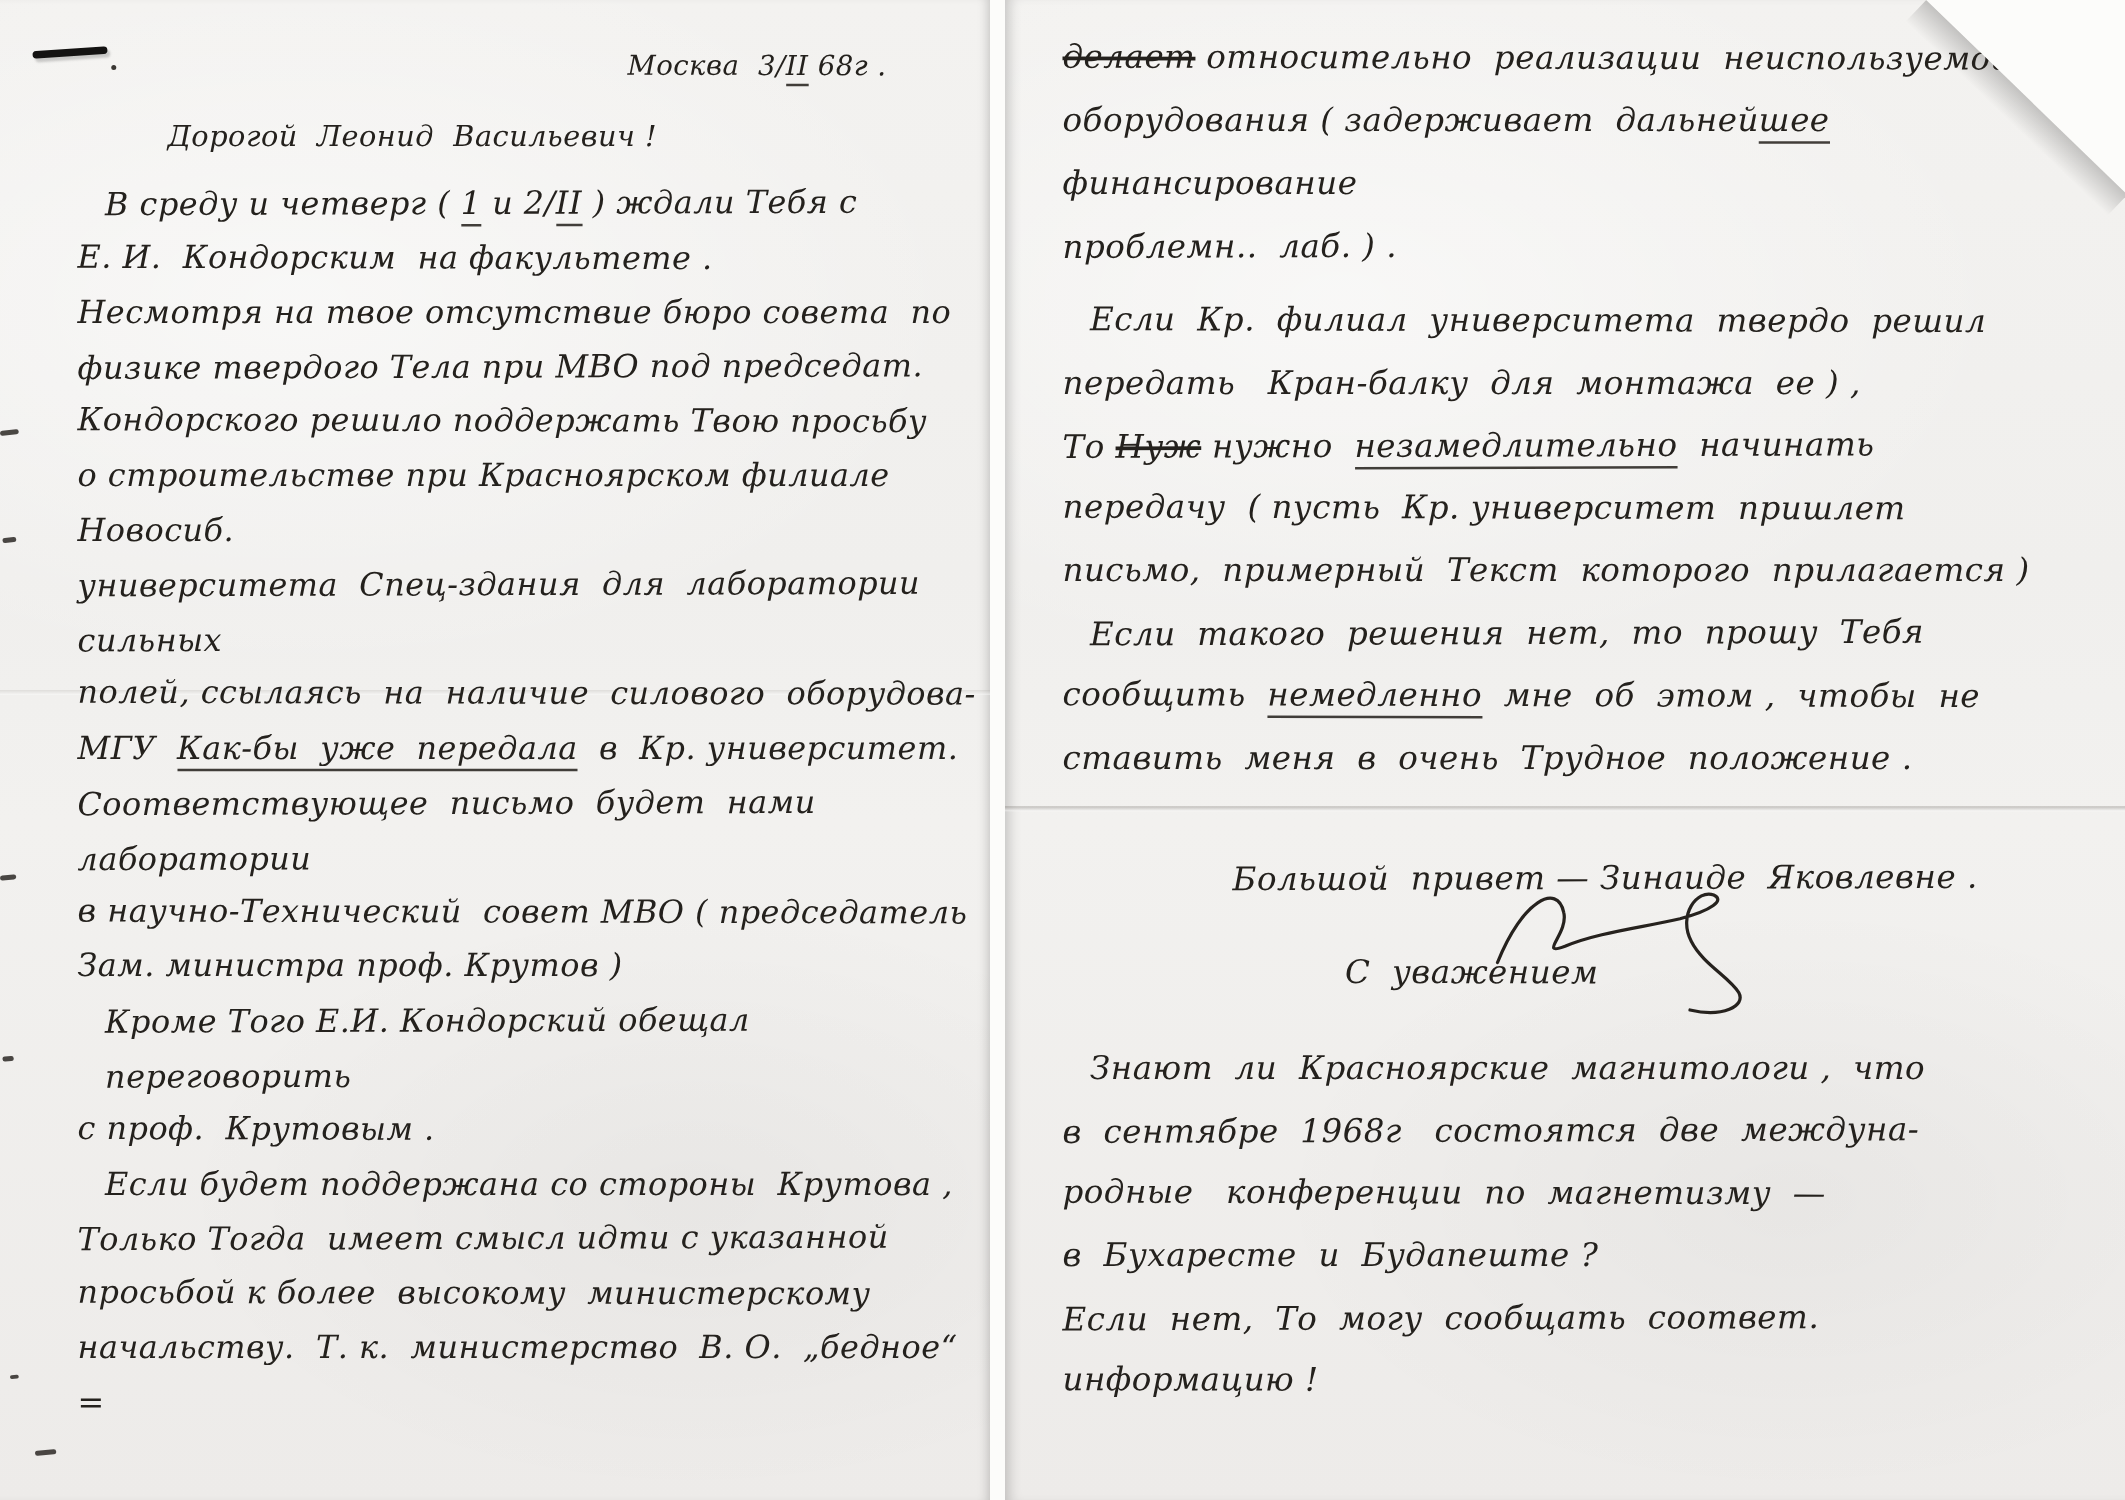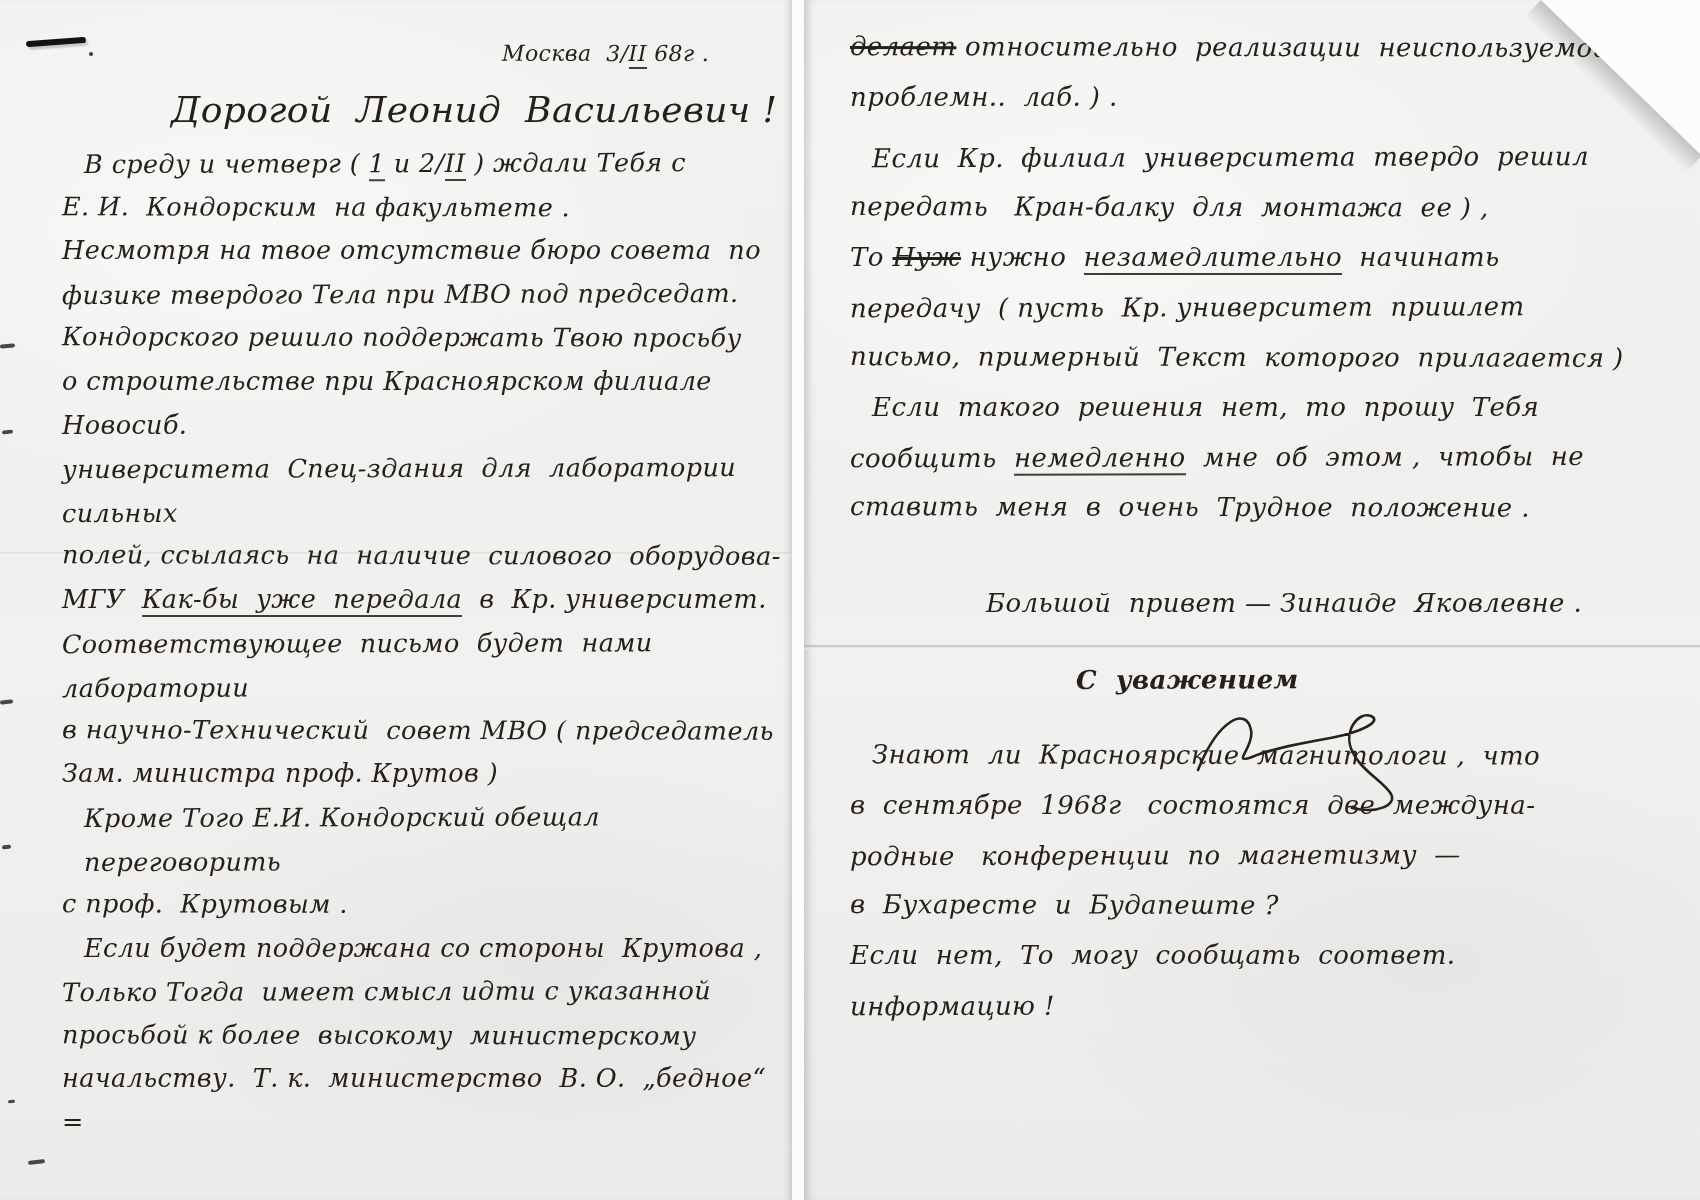--- a/index.html
+++ b/index.html
@@ -25,24 +25,24 @@
     clip-path:polygon(0 0,737px 0,896px 154px,896px 1200px,0 1200px);
   }
   .lines{position:relative;}
   .page1 .lines{padding:26px 6px 0 62px;font-size:25.5px;}
   .page2 .lines{padding:22px 6px 0 46px;font-size:26px;}
   .line{line-height:43.6px;white-space:pre-wrap;letter-spacing:.4px;}
   .page2 .line{line-height:50px;}
   .line:nth-child(3n){transform:rotate(-.18deg);}
   .line:nth-child(3n+1){transform:rotate(.12deg);}
   .dateline{margin-left:440px;font-size:22px;line-height:56px;}
-  .salutation{margin-left:109px;font-size:36px;line-height:56px;margin-bottom:4px;}
+  .salutation{margin-left:72px;font-size:23px;line-height:56px;margin-bottom:4px;}
   .indent{margin-left:22px;}
   .center{margin-left:136px;}
-  .sig{margin-left:226px;font-weight:bold;}
+  .sig{margin-left:226px;}
   .gap-sm{margin-top:10px;}
   .gap-md{margin-top:26px;}
   .gap-lg{margin-top:46px;}
   .u{border-bottom:2px solid rgba(33,29,25,.85);padding-bottom:1px;}
   .s{text-decoration:line-through;text-decoration-thickness:3px;}
   .fold{position:absolute;left:0;right:0;height:4px;pointer-events:none;}
   .fold-soft{background:linear-gradient(180deg,rgba(110,105,98,.14),rgba(255,255,255,.45));}
   .fold-hard{background:linear-gradient(180deg,rgba(95,90,84,.34),rgba(255,255,255,.55));}
   .staple{
     position:absolute;left:26px;top:39px;width:60px;height:6px;background:#141312;
@@ -95,20 +95,21 @@
         <div class="line"><span>начальству.  Т. к.  министерство  В. О.  „бедное“ =</span></div>
       </div>
   </div>
 
   <div class="page page2">
     <div class="dogear-flap"></div>
     <div class="dogear-shadow"></div>
     <div class="fold fold-hard" style="top:645px"></div>
     <div class="lines">
         <div class="line"><span class="s">делает</span><span> относительно  реализации  неиспользуемого</span></div>
+        <div class="line"><span>оборудования ( задерживает  дальней</span><span class="u">шее</span><span>  финансирование</span></div>
         <div class="line"><span>проблемн..  лаб. ) .</span></div>
         <div class="line indent gap-sm"><span>Если  Кр.  филиал  университета  твердо  решил</span></div>
         <div class="line"><span>передать   Кран-балку  для  монтажа  ее ) ,</span></div>
         <div class="line"><span>То </span><span class="s">Нуж</span><span> нужно  </span><span class="u">незамедлительно</span><span>  начинать</span></div>
         <div class="line"><span>передачу  ( пусть  Кр. университет  пришлет</span></div>
         <div class="line"><span>письмо,  примерный  Текст  которого  прилагается )</span></div>
         <div class="line indent"><span>Если  такого  решения  нет,  то  прошу  Тебя</span></div>
         <div class="line"><span>сообщить  </span><span class="u">немедленно</span><span>  мне  об  этом ,  чтобы  не</span></div>
         <div class="line"><span>ставить  меня  в  очень  Трудное  положение .</span></div>
         <div class="line center gap-lg"><span>Большой  привет — Зинаиде  Яковлевне .</span></div>

